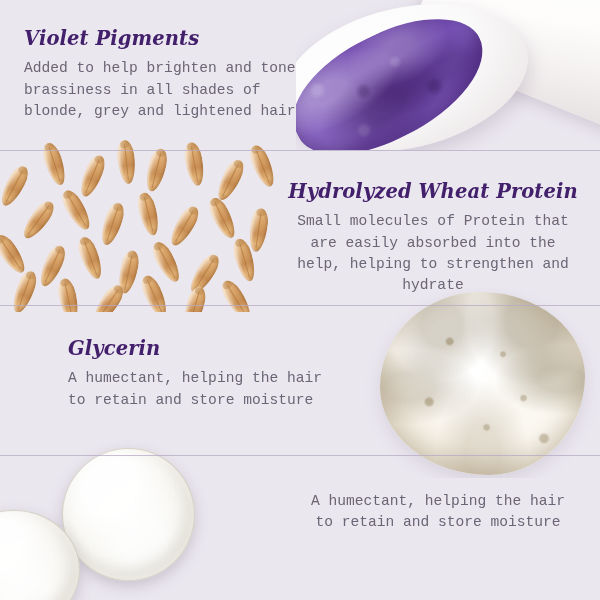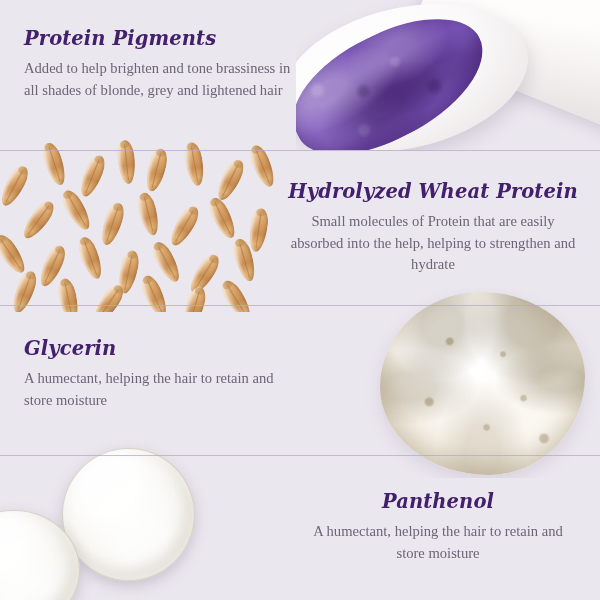--- a/index.html
+++ b/index.html
@@ -42,32 +42,32 @@
     font-family: "DejaVu Serif", "Liberation Serif", serif;
     font-weight: bold;
     font-style: italic;
     font-size: 19.5px;
     letter-spacing: .1px;
     color: #43206b;
     line-height: 1.1;
   }
   .block p {
     margin: 0;
-    font-family: Liberation Serif, serif;
+    font-family: Liberation Mono, monospace;
     font-size: 14.6px;
     line-height: 1.45;
     color: #6b6575;
     font-weight: 400;
   }
   .block.left  { left: 24px;  text-align: left; }
   .block.right { right: 22px; text-align: center; }
 
   .block-violet   { top: 28px;  width: 280px; }
   .block-wheat    { top: 181px; width: 290px; }
-  .block-glycerin { top: 338px; width: 280px; }
+  .block-glycerin { top: 338px; width: 280px; margin-left: 44px; }
   .block-panthenol{ top: 491px; width: 280px; }
 
   
   .art { position: absolute; z-index: 3; }
 
   
   .spoon-wrap { top: 0; left: 296px; width: 304px; height: 150px; overflow: hidden; }
   .spoon-handle {
     position: absolute;
     left: 120px; top: -14px;
@@ -247,32 +247,31 @@
   <div class="art drop-wrap">
     <div class="droplet d-big"></div>
     <div class="droplet d-small"></div>
   </div>
 
   <div class="divider d1"></div>
   <div class="divider d2"></div>
   <div class="divider d3"></div>
 
   <div class="block left block-violet">
-    <h2>Protein Pigments</h2>
+    <h2>Violet Pigments</h2>
     <p>Added to help brighten and tone brassiness in all shades of blonde, grey and lightened hair</p>
   </div>
 
   <div class="block right block-wheat">
     <h2>Hydrolyzed Wheat Protein</h2>
     <p>Small molecules of Protein that are easily absorbed into the help, helping to strengthen and hydrate</p>
   </div>
 
   <div class="block left block-glycerin">
     <h2>Glycerin</h2>
     <p>A humectant, helping the hair to retain and store moisture</p>
   </div>
 
   <div class="block right block-panthenol">
-    <h2>Panthenol</h2>
     <p>A humectant, helping the hair to retain and store moisture</p>
   </div>
 
 </div>
 
 </body></html>

